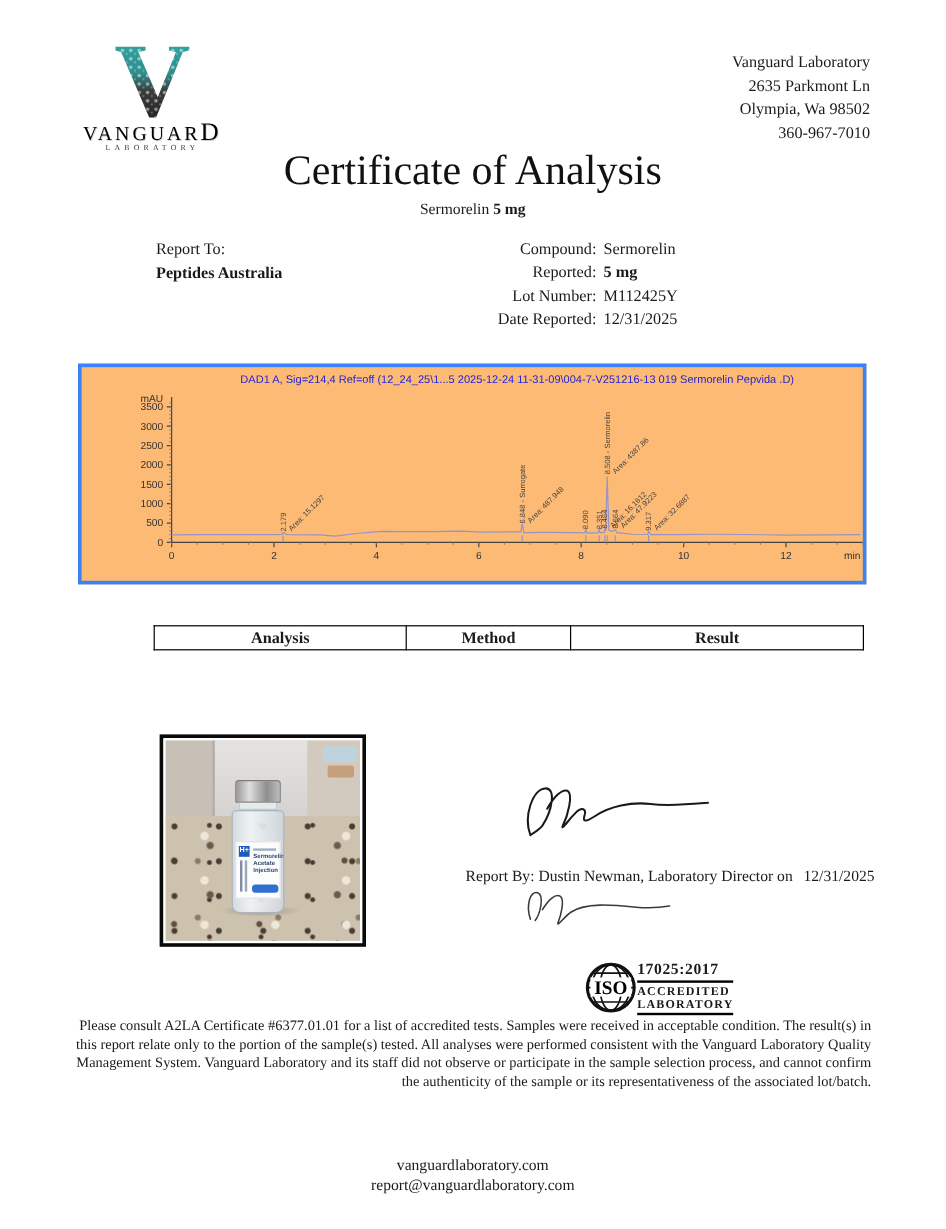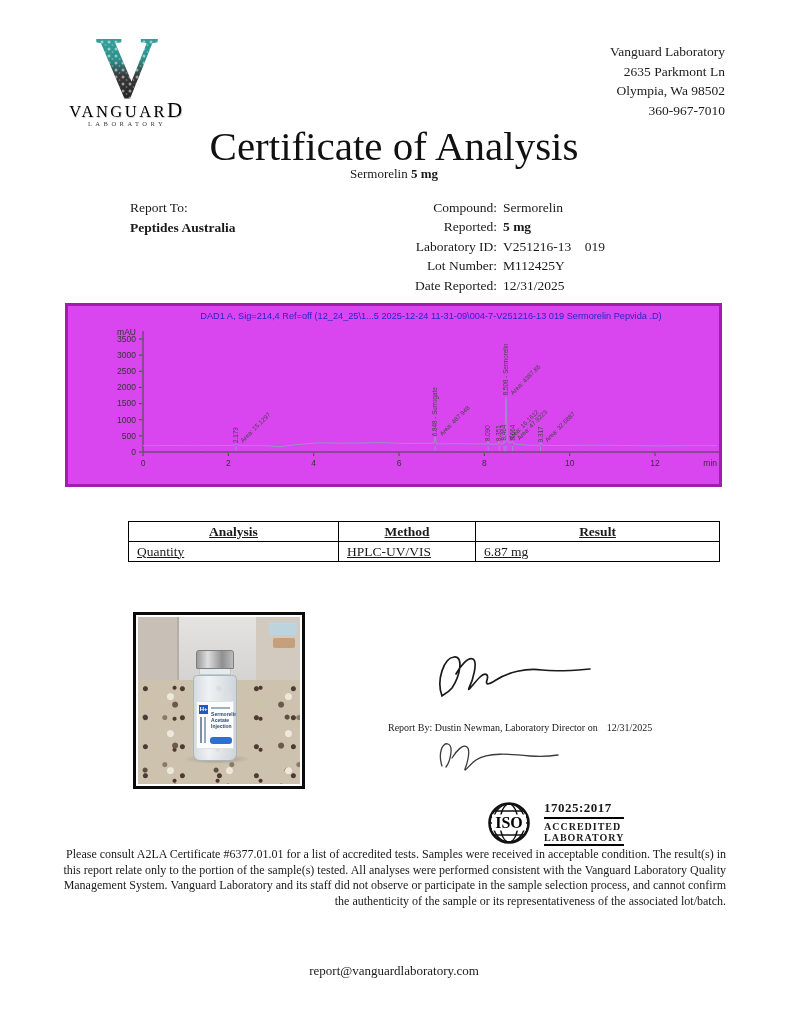--- a/index.html
+++ b/index.html
@@ -5,44 +5,44 @@
   html,body{margin:0;padding:0;background:#ffffff;}
   .page{position:relative;width:788px;height:1024px;background:#fff;font-family:"Liberation Serif",serif;color:#1a1a1a;overflow:hidden;}
 
   
   .logo{position:absolute;left:62px;top:26px;width:130px;text-align:center;}
   .logo svg{display:block;margin:0 auto;}
   .logo-name{font-size:16.5px;font-weight:normal;letter-spacing:2.5px;color:#000000;line-height:16px;text-shadow:0.6px 0.6px 0 #cfcfcf;}
   .logo-d{font-size:21px;}
   .logo-sub{font-size:6.5px;letter-spacing:3.5px;color:#3f3f3f;margin-top:0px;}
   .address{position:absolute;right:63px;top:42px;text-align:right;font-size:13.5px;line-height:19.5px;}
-  .title{position:absolute;left:0;width:788px;top:122px;text-align:center;font-size:41px;color:#111;}
+  .title{position:absolute;left:0;width:788px;top:122px;text-align:center;font-size:35px;color:#111;}
   .subtitle{position:absolute;left:0;width:788px;top:166px;text-align:center;font-size:13px;}
 
   
   .report-to{position:absolute;left:130px;top:198px;font-size:13.5px;line-height:19.5px;}
   .details{position:absolute;left:302px;top:198px;font-size:13.5px;line-height:19.4px;}
   .drow{display:flex;}
   .dlabel{width:195px;text-align:right;}
   .dval{margin-left:6px;white-space:pre;}
   .bold{font-weight:bold;}
 
   
-  .chrom{position:absolute;left:65px;top:303px;width:651px;height:178px;border:3px solid #a21caf;background:#d946ef;}
+  .chrom{position:absolute;left:65px;top:303px;width:651px;height:178px;border:3px solid #3b82f6;background:#fdba74;}
   .ct{fill:#2525cd;font-family:"Liberation Sans",sans-serif;font-size:9.2px;}
   .tl{fill:#333;font-family:"Liberation Sans",sans-serif;font-size:8.5px;}
   .ax{stroke:#444;stroke-width:1;fill:none;}
   .axm{stroke:#777;stroke-width:0.7;fill:none;}
   .trace{stroke:#9595c5;stroke-width:1;fill:none;}
   .ptick{stroke:#9595c5;stroke-width:1;}
   .pl{fill:#444;font-family:"Liberation Sans",sans-serif;font-size:6.3px;}
 
   
   .coa-table{position:absolute;left:128px;top:521px;border-collapse:collapse;font-size:13.5px;}
-  .coa-table th,.coa-table td{border:1.6px solid #000;padding:1px 8px;height:17px;text-decoration:underline;}
+  .coa-table th,.coa-table td{border:1.6px solid #000;padding:1px 8px;height:17px;}
   .coa-table th{font-weight:bold;}
   .c1{width:193px;}.c2{width:120px;}.c3{width:227px;}
 
   
   .photo-frame{position:absolute;left:133px;top:612px;width:162px;height:167px;border:3px solid #0a0a0a;padding:2px;background:#fff;}
   .photo{position:relative;width:100%;height:100%;overflow:hidden;background:#d8d4cf;}
   .ph-wall{position:absolute;left:0;top:0;width:26%;height:42%;background:#c8c0b6;}
   .ph-fridge{position:absolute;left:24%;top:0;width:50%;height:41%;background:linear-gradient(#e5e3e1,#d4d2d0);border-left:2px solid #b3aea8;}
   .ph-shelf{position:absolute;right:0;top:0;width:27%;height:38%;background:#d2cabf;}
   .shelf-item1{position:absolute;right:3px;top:5px;width:28px;height:13px;background:#bdd3de;border-radius:2px;}
@@ -65,26 +65,26 @@
   .vial-label{position:absolute;left:2px;right:2px;top:25px;height:46px;background:#fcfcfc;border:1px solid #e2e2e2;font-family:"Liberation Sans",sans-serif;}
   .vl-logo{position:absolute;left:2px;top:3px;width:9px;height:9px;background:#1f5bbf;color:#fff;font-size:6px;font-weight:bold;text-align:center;line-height:9px;}
   .vl-topline{position:absolute;left:14px;top:5px;right:3px;height:2px;background:#9db0c4;}
   .vl-lines{position:absolute;left:14px;top:9px;font-size:5px;line-height:6px;color:#2e4a72;font-weight:bold;filter:blur(.2px);}
   .vl-sidebar{position:absolute;left:3px;top:15px;width:2px;height:26px;background:#7d8ea6;}
   .vl-sidebar2{position:absolute;left:7px;top:15px;width:2px;height:26px;background:#9aa8bc;}
   .vl-badge{position:absolute;left:13px;bottom:4px;width:22px;height:7px;background:#2f6fd0;border-radius:3px;}
 
   
   .sig-svg{position:absolute;}
-  .sigline{position:absolute;font-size:10px;white-space:nowrap;}
+  .sigline{position:absolute;font-size:13px;white-space:nowrap;}
   .sigdate{margin-left:9px;}
 
   
   .iso{position:absolute;left:487px;top:800px;display:flex;align-items:center;}
-  .iso-right{margin-left:13px;text-align:left;}
+  .iso-right{margin-left:0;text-align:left;}
   .iso-std{font-size:13px;font-weight:bold;border-bottom:2px solid #000;padding-bottom:1px;letter-spacing:0.5px;}
   .iso-l1{font-size:10px;font-weight:bold;letter-spacing:1px;margin-top:2px;}
   .iso-l2{font-size:10px;font-weight:bold;letter-spacing:1px;border-bottom:2.5px solid #000;padding-bottom:1px;}
 
   
   .disclaimer{position:absolute;left:62px;width:664px;top:847px;text-align:right;font-size:12px;line-height:15.5px;}
   .footer{position:absolute;left:0;width:788px;top:962px;text-align:center;font-size:13px;line-height:17px;}
 </style>
 </head>
 <body>
@@ -130,24 +130,20 @@
   </div>
 
   <div class="details">
     <div class="drow">
         <span class="dlabel">Compound:</span>
         <span class="dval">Sermorelin</span>
       </div>
     <div class="drow">
         <span class="dlabel">Reported:</span>
         <span class="dval bold">5 mg</span>
-      </div>
-    <div class="drow">
-        <span class="dlabel">Laboratory ID:</span>
-        <span class="dval">V251216-13    019</span>
       </div>
     <div class="drow">
         <span class="dlabel">Lot Number:</span>
         <span class="dval">M112425Y</span>
       </div>
     <div class="drow">
         <span class="dlabel">Date Reported:</span>
         <span class="dval">12/31/2025</span>
       </div>
   </div>
@@ -280,25 +276,20 @@
       </svg>
   </div>
 
   <table class="coa-table">
     <tbody>
         <tr>
       <th class="c1">Analysis</th>
       <th class="c2">Method</th>
       <th class="c3">Result</th>
     </tr>
-    <tr>
-      <td>Quantity</td>
-      <td>HPLC-UV/VIS</td>
-      <td>6.87 mg</td>
-    </tr>
   </tbody>
     </table>
 
   <div class="photo-frame">
     <div class="photo">
       <div class="ph-wall"></div>
       <div class="ph-fridge"></div>
       <div class="ph-shelf">
         <div class="shelf-item1"></div>
         <div class="shelf-item2"></div>
@@ -356,16 +347,17 @@
     <div class="iso-right">
       <div class="iso-std">17025:2017</div>
       <div class="iso-l1">ACCREDITED</div>
       <div class="iso-l2">LABORATORY</div>
     </div>
   </div>
 
   <div class="disclaimer">Please consult A2LA Certificate #6377.01.01 for a list of accredited tests. Samples were received in acceptable condition. The result(s) in this report relate only to the portion of the sample(s) tested. All analyses were performed consistent with the Vanguard Laboratory Quality Management System. Vanguard Laboratory and its staff did not observe or participate in the sample selection process, and cannot confirm the authenticity of the sample or its representativeness of the associated lot/batch.</div>
 
   <div class="footer">
+    <div>vanguardlaboratory.com</div>
     <div>report@vanguardlaboratory.com</div>
   </div>
 
 </div>
 
 </body></html>

